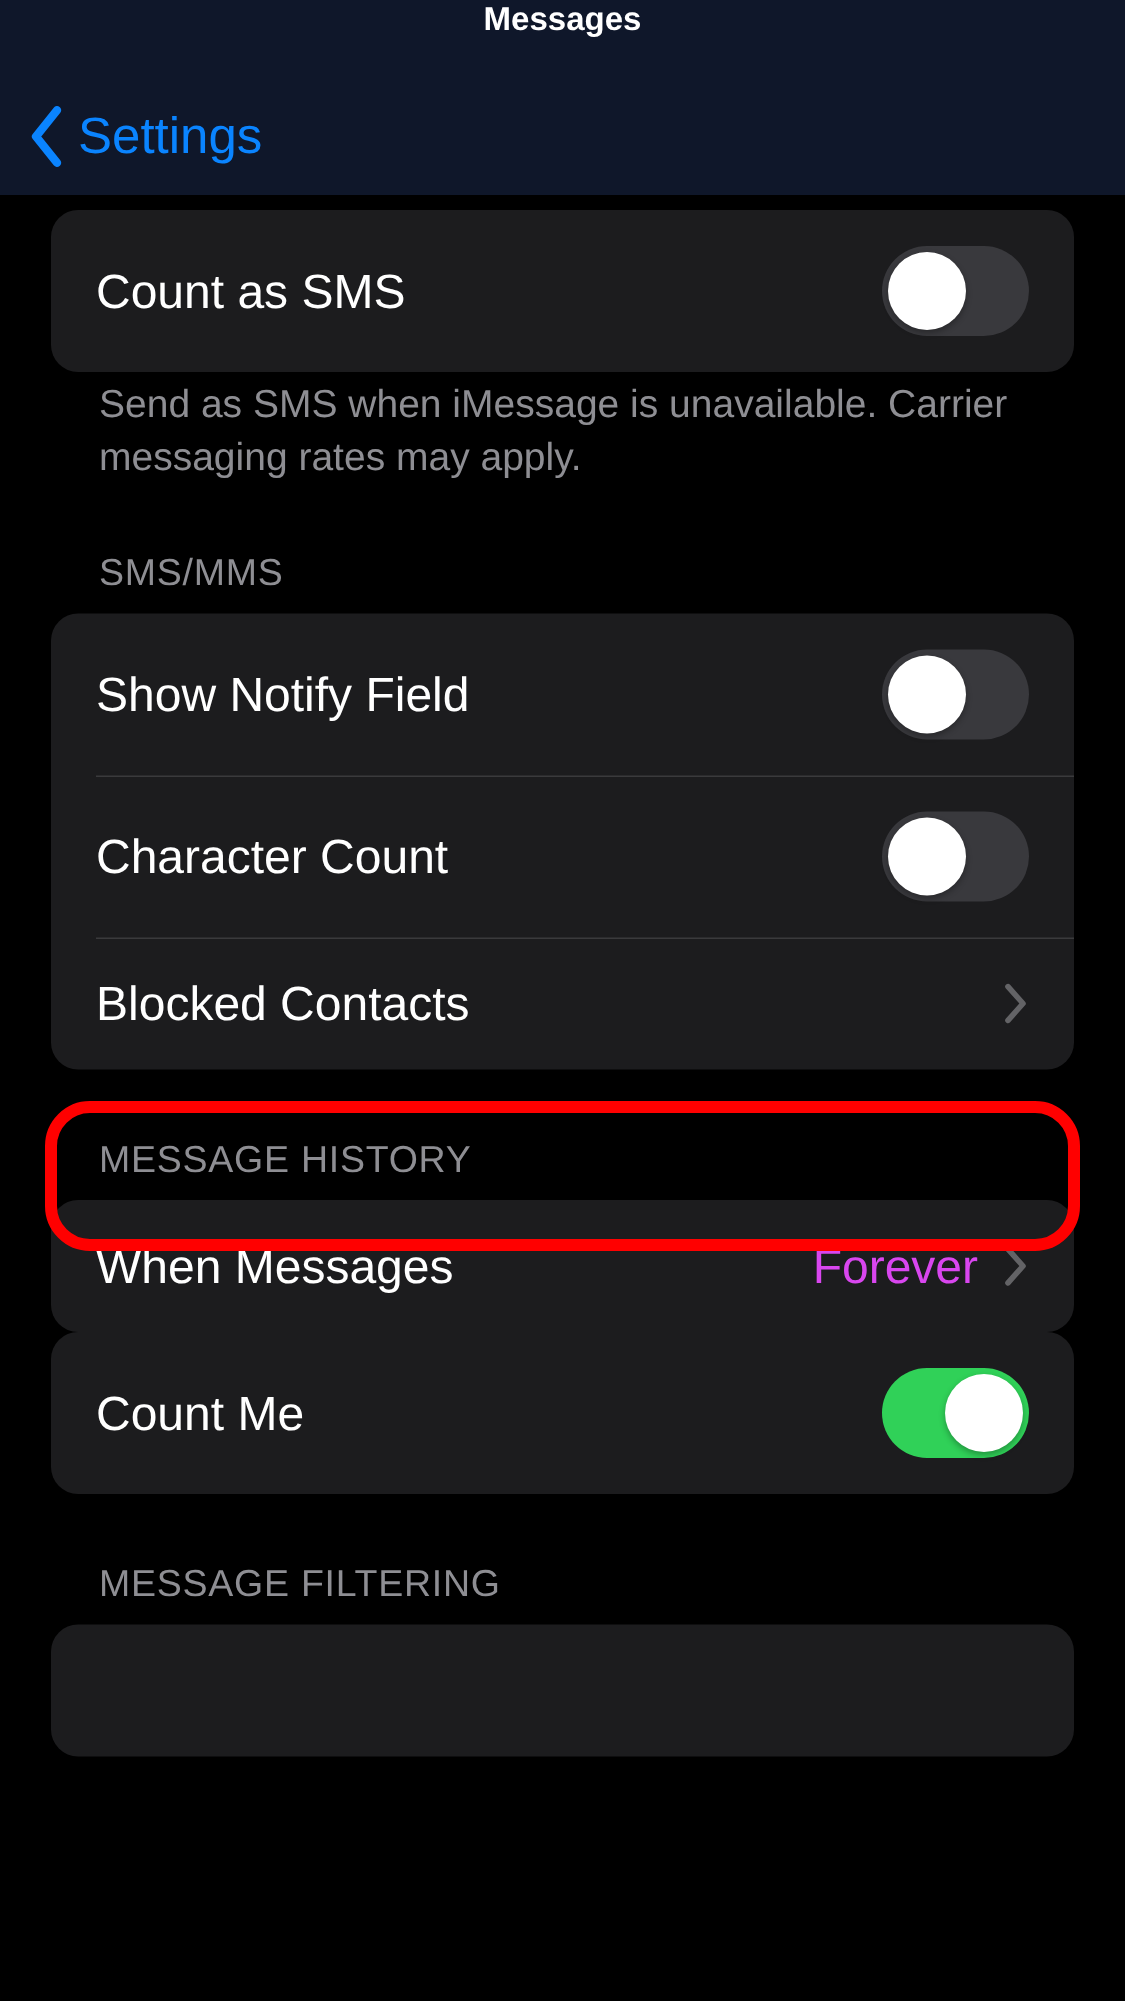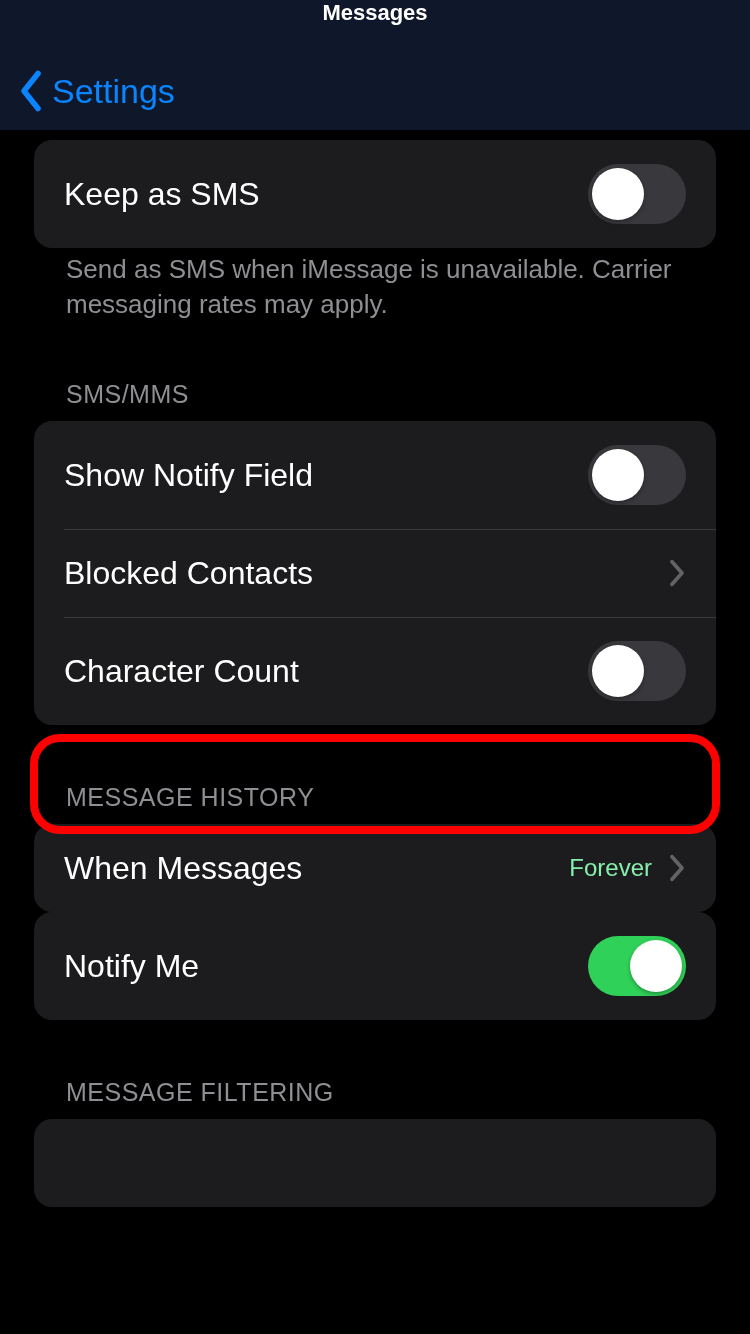--- a/index.html
+++ b/index.html
@@ -50,21 +50,21 @@
     padding: 10px 0 0 0;
   }
 
   .section-header {
     color: #8e8e93;
     font-size: 25px;
     font-weight: 400;
     padding: 0 34px 12px 66px;
     text-transform: uppercase;
     letter-spacing: 0.5px;
-    margin-top: 58px;
+    margin-top: 46px;
   }
 
   .group {
     margin: 0 34px;
     background: #1c1c1e;
     border-radius: 18px;
     overflow: hidden;
   }
 
   .cell {
@@ -81,22 +81,22 @@
     height: 1px;
     background: #3a3a3c;
   }
   .cell-label {
     flex: 1;
     color: #fff;
     font-size: 32px;
     font-weight: 400;
   }
   .cell-value {
-    color: #86efac;
-    font-size: 24px;
+    color: #d946ef;
+    font-size: 32px;
     margin-right: 16px;
   }
   .chevron {
     width: 18px; height: 30px;
     color: #636366;
     flex-shrink: 0;
   }
 
   .switch {
     width: 98px;
@@ -148,64 +148,64 @@
       </svg>
       <span>Settings</span>
     </div>
     <div class="navbar-title">Messages</div>
   </div>
 
   <div class="content">
 
     <div class="group">
       <div class="cell">
-        <div class="cell-label">Keep as SMS</div>
+        <div class="cell-label">Count as SMS</div>
         <div class="switch">
             <div class="knob"></div>
           </div>
       </div>
     </div>
     <div class="footer">Send as SMS when iMessage is unavailable. Carrier messaging rates may apply.</div>
 
     <div class="section-header">SMS/MMS</div>
     <div class="group">
       <div class="cell">
         <div class="cell-label">Show Notify Field</div>
+        <div class="switch">
+            <div class="knob"></div>
+          </div>
+      </div>
+      <div class="cell">
+        <div class="cell-label">Character Count</div>
         <div class="switch">
             <div class="knob"></div>
           </div>
       </div>
       <div class="cell">
         <div class="cell-label">Blocked Contacts</div>
         <svg class="chevron" viewBox="0 0 14 24" fill="none" stroke="currentColor" stroke-width="3" stroke-linecap="round" stroke-linejoin="round">
           <polyline points="3,3 11,12 3,21"></polyline>
         </svg>
-      </div>
-      <div class="cell">
-        <div class="cell-label">Character Count</div>
-        <div class="switch">
-            <div class="knob"></div>
-          </div>
       </div>
     </div>
 
     <div class="section-header">MESSAGE HISTORY</div>
     <div class="group">
       <div class="cell">
         <div class="cell-label">When Messages</div>
         <div class="cell-value">Forever</div>
         <svg class="chevron" viewBox="0 0 14 24" fill="none" stroke="currentColor" stroke-width="3" stroke-linecap="round" stroke-linejoin="round">
           <polyline points="3,3 11,12 3,21"></polyline>
         </svg>
       </div>
     </div>
 
     <div class="group">
       <div class="cell">
-        <div class="cell-label">Notify Me</div>
+        <div class="cell-label">Count Me</div>
         <div class="switch on">
             <div class="knob"></div>
           </div>
       </div>
     </div>
 
     <div class="section-header">MESSAGE FILTERING</div>
     <div class="group">
       <div class="cell">
         

